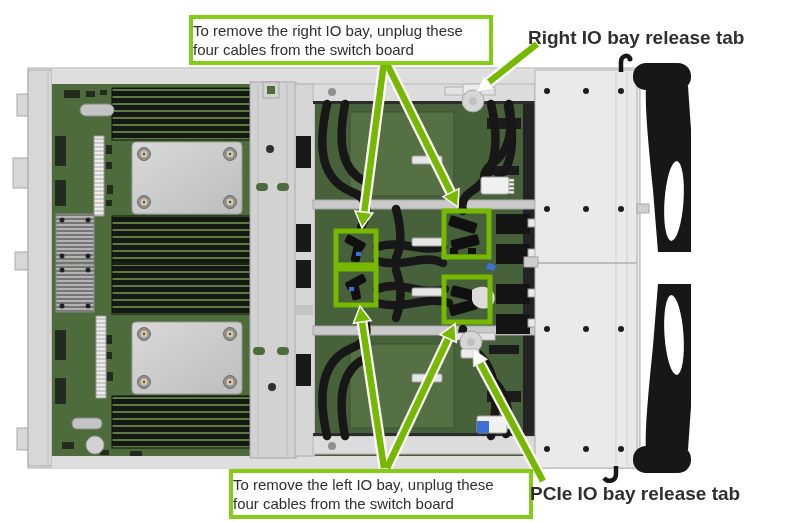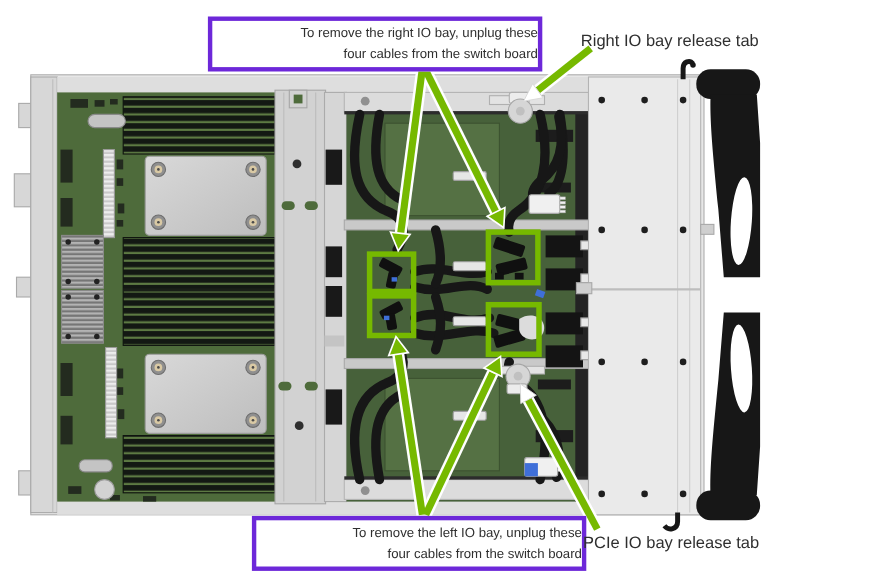--- a/index.html
+++ b/index.html
@@ -2,26 +2,26 @@
 <html><head>
 <meta charset="utf-8">
 <style>
   html,body{margin:0;padding:0;background:#fff;}
   #canvas{
     position:relative;width:811px;height:522px;background:#fff;overflow:hidden;
     font-family:"Liberation Sans",sans-serif;color:#2f2f2f;
   }
   #figure-svg{position:absolute;left:0;top:0;}
   .callout{
-    position:absolute;width:296px;background:#fff;border:4px solid #6d28d9;
-    text-align:right;font-size:12px;line-height:19px;padding:2px 0;z-index:5;
+    position:absolute;width:296px;background:#fff;border:4px solid #84cc16;
+    text-align:left;font-size:15px;line-height:19px;padding:2px 0;z-index:5;
   }
   .callout-top{left:189px;top:15px;}
   .callout-bottom{left:189px;top:469px;margin-left:40px;}
-  .plain-label{position:absolute;font-size:15px;line-height:19px;z-index:5;white-space:nowrap;}
+  .plain-label{position:absolute;font-size:19px;line-height:19px;z-index:5;white-space:nowrap;font-weight:bold;}
   .lbl-right-release{left:528px;top:28px;}
   .lbl-left-release{left:530px;top:484px;}
   .lbl-right-bay{left:708px;top:150px;}
   .lbl-left-bay{left:708px;top:355px;}
 </style>
 </head>
 <body>
 
 <div id="canvas">
 

